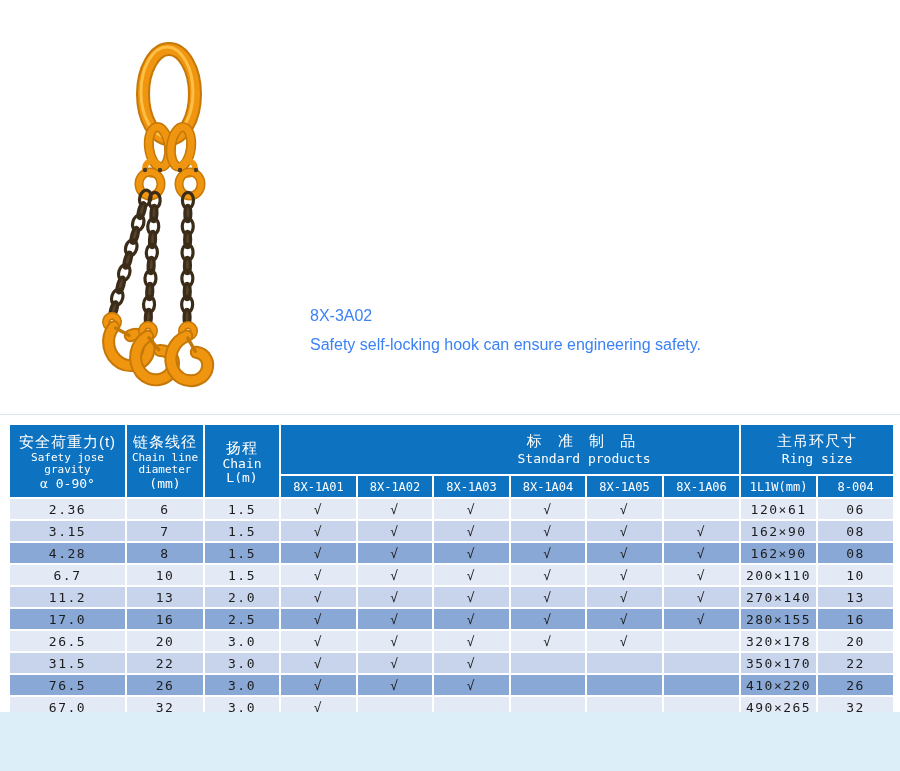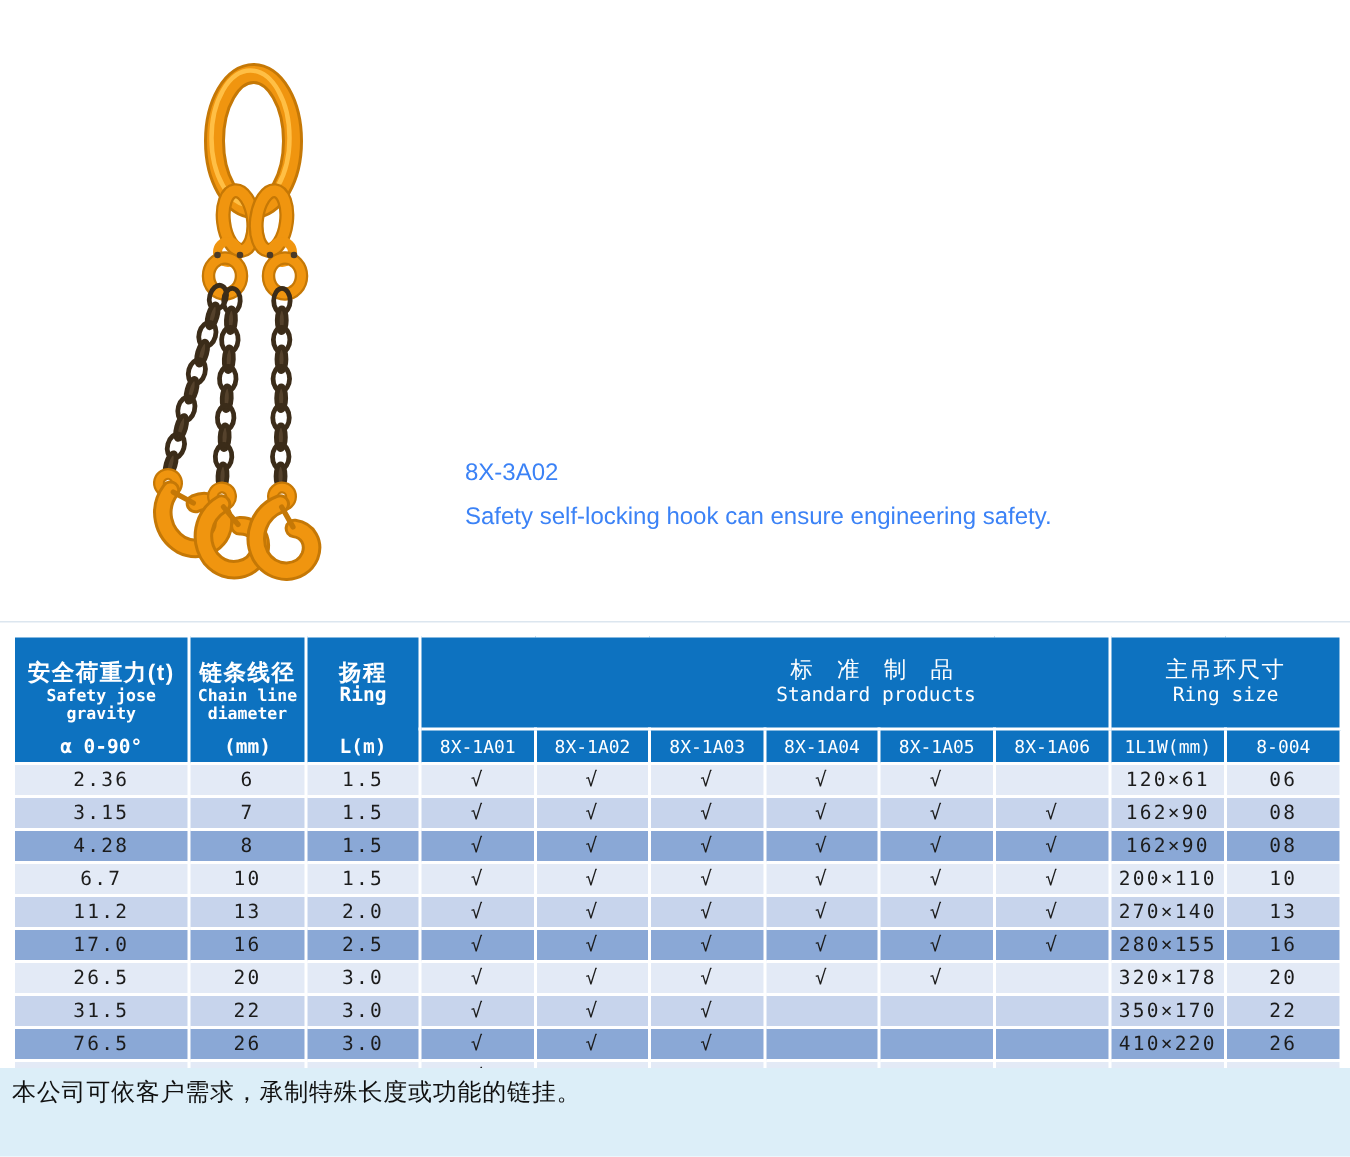--- a/index.html
+++ b/index.html
@@ -21,21 +21,21 @@
   .table-wrap{position:absolute;left:8px;top:423px;width:885px;}
   table.spec{
     width:885px;table-layout:fixed;border-collapse:collapse;
     font-family:"DejaVu Sans Mono", monospace;
   }
   .spec th,.spec td{border:2px solid #ffffff;padding:0;margin:0;}
   .spec thead th{
     background:var(--header-bg);color:#ffffff;font-weight:normal;
     text-align:center;vertical-align:middle;
   }
-  .hcell{display:flex;flex-direction:column;justify-content:space-between;height:67px;padding:14px 0 2px;font-weight:bold;}
+  .hcell{display:flex;flex-direction:column;justify-content:center;height:67px;padding:3px 0 2px;}
   .h-zh{font-size:15px;letter-spacing:1px;font-family:"Liberation Sans",sans-serif;}
   .h-en{font-size:11px;letter-spacing:0;line-height:12px;}
   .h-unit{font-size:13px;}
   .gcell{padding:6px 0 8px;}
   .g-zh{font-size:15px;letter-spacing:6px;font-family:"Liberation Sans",sans-serif;}
   .g-en{font-size:13px;}
   .shift-right{transform:translateX(74px);}
   .sub-th{height:21px;font-size:12px;}
   .spec tbody td{height:20px;text-align:center;font-size:13px;letter-spacing:1.5px;color:#1c1c1c;vertical-align:middle;}
   .tone-light td{background:var(--row-light);margin-top:10px;}
@@ -168,21 +168,21 @@
               <div class="h-en">Chain line</div>
               <div class="h-en">diameter</div>
             </div>
             <div class="h-unit">(mm)</div>
           </div>
         </th>
         <th rowspan="2">
           <div class="hcell">
             <div>
               <div class="h-zh">扬程</div>
-              <div class="h-en" style="font-size:13px">Ring</div>
+              <div class="h-en" style="font-size:13px">Chain</div>
             </div>
             <div class="h-unit">L(m)</div>
           </div>
         </th>
         <th colspan="6">
           <div class="gcell shift-right">
             <div class="g-zh">标 准 制 品</div>
             <div class="g-en">Standard products</div>
           </div>
         </th>
@@ -333,14 +333,13 @@
           <td></td>
           <td></td>
           <td>490×265</td>
           <td>32</td>
         </tr>
       </tbody>
   </table>
 </div>
 
 <div class="footer-note">
-  <div class="footer-line">本公司可依客户需求，承制特殊长度或功能的链挂。</div>
 </div>
 
 </body></html>

